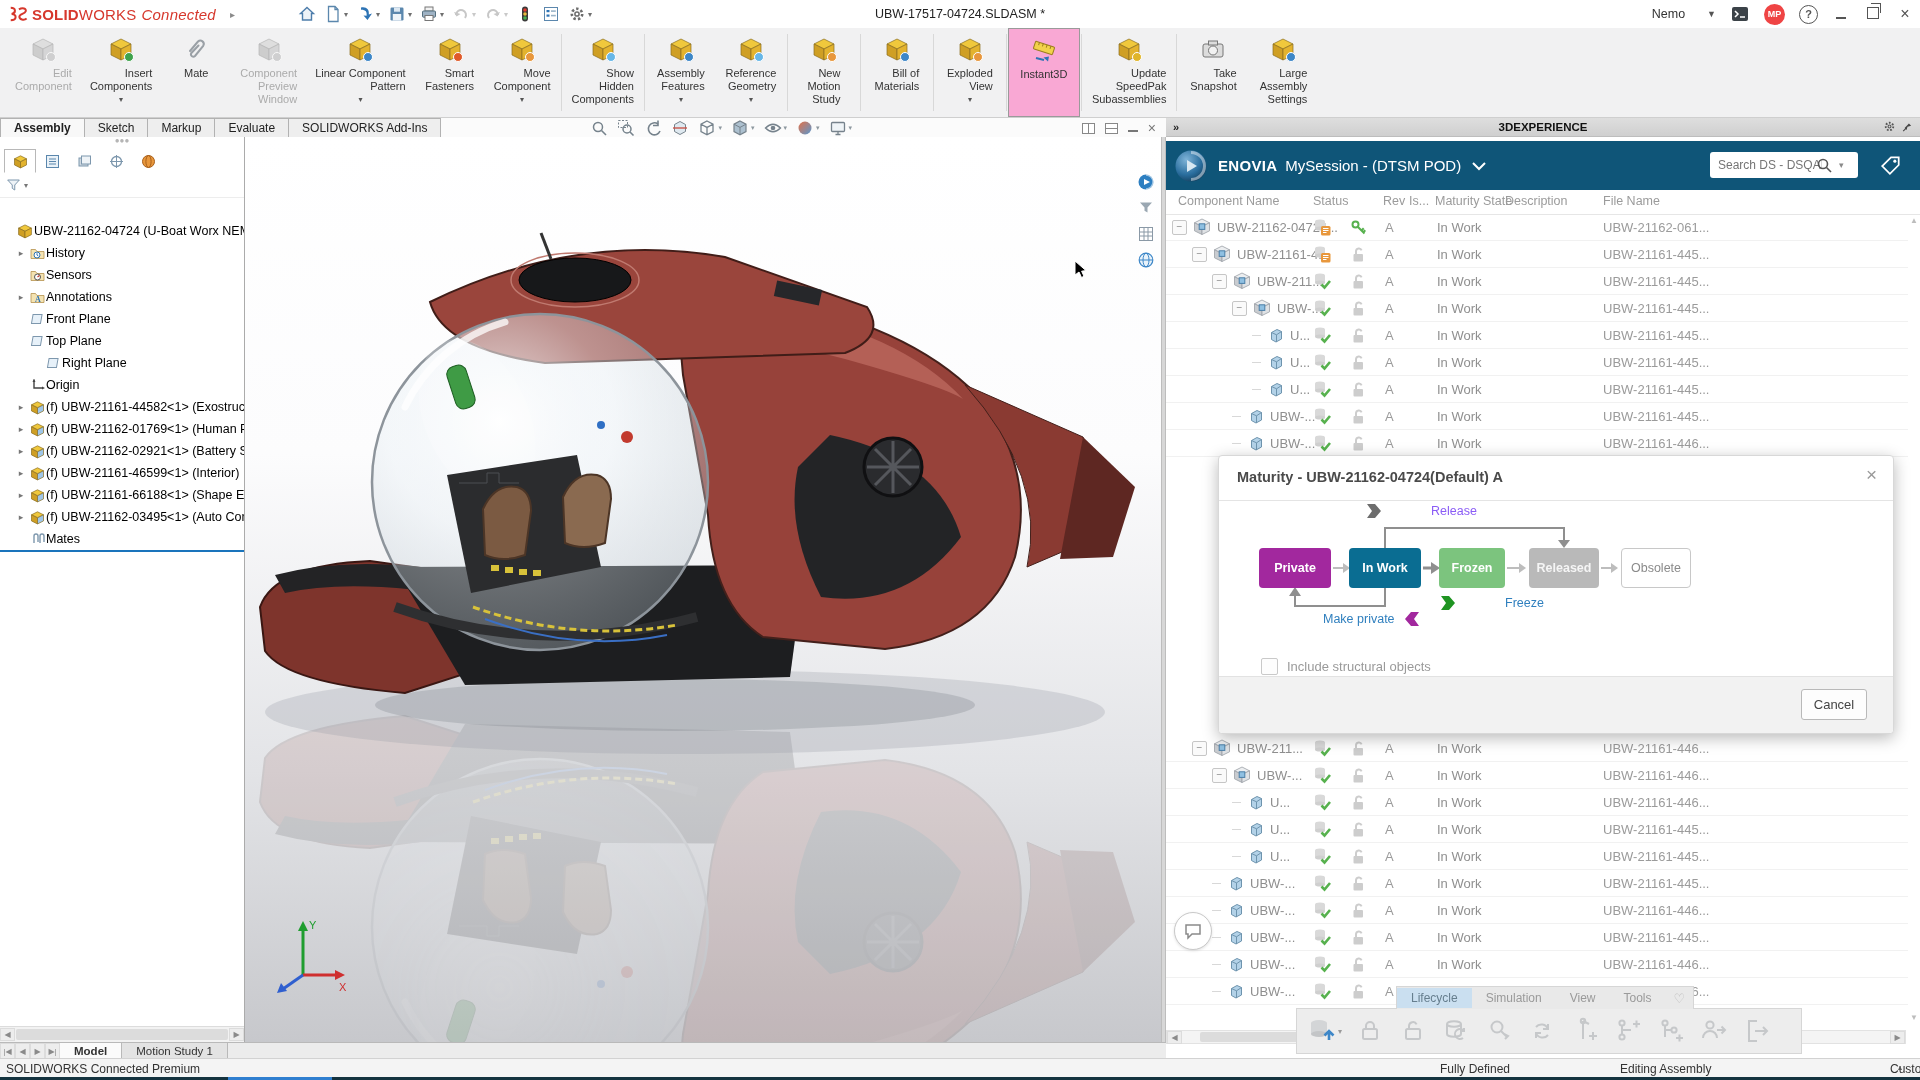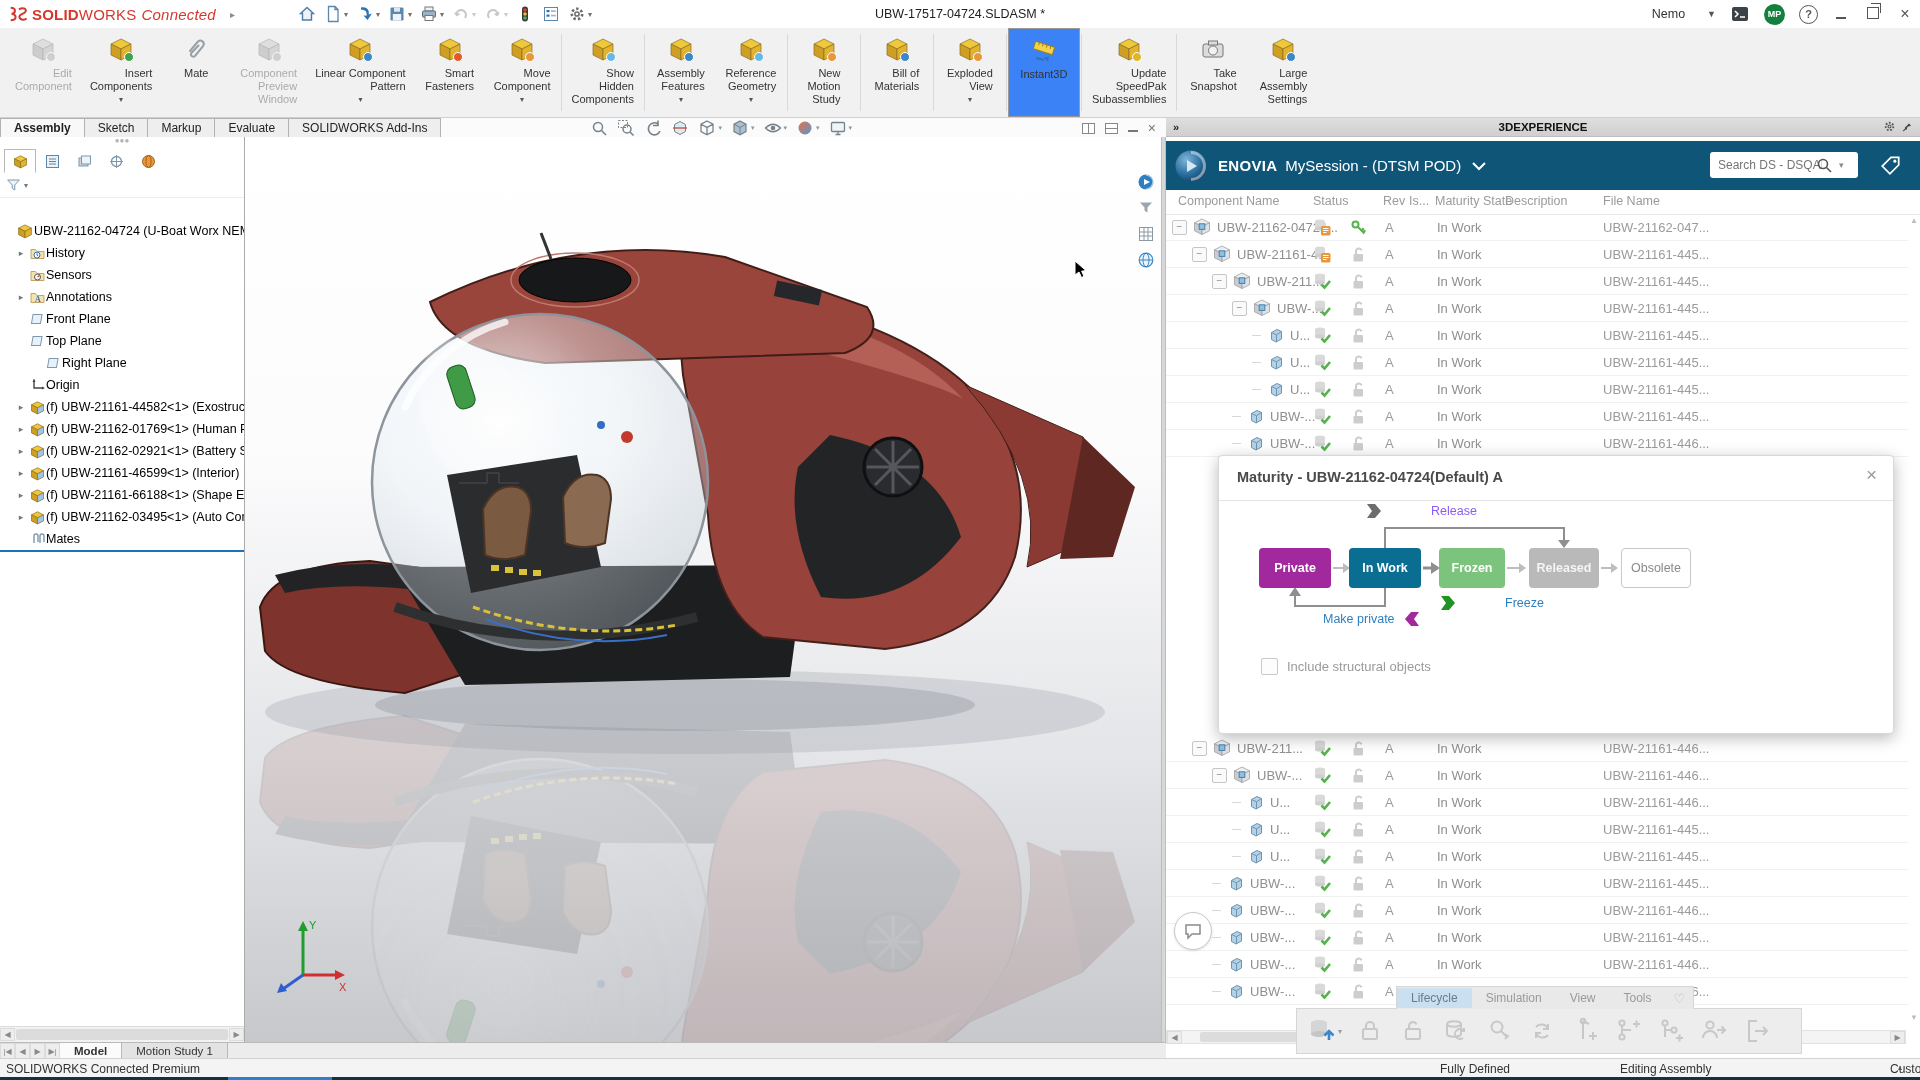--- a/index.html
+++ b/index.html
@@ -15,35 +15,35 @@
   .logo .it{font-style:italic;margin-left:5px;}
   .logo-exp{color:#8a8a8a;margin:0 10px 0 6px;font-size:10px;}
   .qi{display:flex;align-items:center;gap:2px;margin-left:50px;}
   .qi .qbtn{display:flex;align-items:center;padding:2px 3px;border-radius:2px;}
   .qi .dd{font-size:8px;color:#6f6f6f;margin-left:2px;}
   .qi .disabled .dd{color:#c9c9c9;}
   .doc-title{position:absolute;left:50%;transform:translateX(-50%);font-size:12.5px;color:#222;}
   .tb-right{position:absolute;right:6px;top:0;height:28px;display:flex;align-items:center;gap:14px;}
   .user{display:flex;align-items:center;gap:22px;font-size:12.5px;color:#333;}
   .chev{font-size:9px;color:#555;}
-  .avatar{width:21px;height:21px;border-radius:50%;background:#15803d;color:#fff;font-size:9px;font-weight:bold;display:flex;align-items:center;justify-content:center;}
+  .avatar{width:21px;height:21px;border-radius:50%;background:#ef4444;color:#fff;font-size:9px;font-weight:bold;display:flex;align-items:center;justify-content:center;}
   .help{width:17px;height:17px;border-radius:50%;border:1.5px solid #555;color:#555;font-size:11px;font-weight:bold;display:flex;align-items:center;justify-content:center;}
   .winbtn{color:#555;font-size:13px;width:18px;text-align:center;}
   .minbox{display:inline-block;width:10px;border-bottom:2px solid #555;height:8px;}
   .restorebox{position:relative;display:inline-block;width:10px;height:10px;border:1.5px solid #555;}
   .restorebox:after{content:"";position:absolute;left:3px;top:-5px;width:9px;height:9px;border:1.5px solid #555;border-left:none;border-bottom:none;background:transparent;}
   
   .ribbon{position:absolute;left:0;top:28px;width:1920px;height:90px;background:#f1f1f2;border-bottom:1px solid #cfcfcf;display:flex;align-items:stretch;padding-left:6px;box-sizing:border-box;}
   .rbtn{display:flex;flex-direction:column;align-items:center;justify-content:flex-start;padding:6px 9px 2px;min-width:52px;cursor:default;}
   .rbtn .ric{height:30px;display:flex;align-items:center;}
   .rbtn .rlb{font-size:11px;line-height:13px;text-align:right;color:#333;white-space:pre-line;margin-top:3px;}
   .rbtn .rdd{font-size:8px;color:#555;margin-top:2px;}
   .rbtn.disabled .rlb{color:#ababab;}
   .rbtn.disabled .ric{filter:grayscale(1) opacity(.45);}
-  .rbtn.active{background:#3b82f6;border:1px solid #9a9a9a;}
+  .rbtn.active{background:#f9a8d4;border:1px solid #9a9a9a;}
   .rsep{width:1px;background:#d8d8d8;margin:6px 1px;}
   
   .tabrow{position:absolute;left:0;top:118px;width:1166px;height:19px;background:#fbfbfb;border-bottom:1px solid #c6c6c6;display:flex;align-items:flex-end;}
   .dtab{border:1px solid #b2b2b2;border-bottom:none;background:#eeeeee;padding:2px 13px 2px;font-size:12px;color:#222;margin-right:-1px;}
   .dtab.active{background:#f8f8f8;font-weight:bold;}
   .hud{display:flex;align-items:center;gap:9px;margin-left:150px;}
   .hudic{display:flex;align-items:center;gap:2px;opacity:.85;}
   .hudic .dd{font-size:7px;color:#7b8790;}
   .winctl{position:absolute;right:10px;top:2px;display:flex;align-items:center;gap:10px;color:#666;}
   
@@ -954,21 +954,21 @@
             </svg>
           </span>
           <span class="cell" style="left:184px;">
             <svg width="17" height="17" viewBox="0 0 17 17">
               <circle cx="5.5" cy="5.5" r="3" fill="none" stroke="#57b14e" stroke-width="2"></circle>
               <path d="M8 8 L14.5 14.5 M11.5 11.5 l2.2 -2.2 M13.3 13.3 l2 -2" stroke="#57b14e" stroke-width="2"></path>
             </svg>
           </span>
           <span class="cell" style="left:219px;color:#9b9b9b;">A</span>
           <span class="cell" style="left:271px;">In Work</span>
-          <span class="cell" style="left:437px;color:#9b9b9b;">UBW-21162-047...</span>
+          <span class="cell" style="left:437px;color:#9b9b9b;">UBW-21162-061...</span>
         </div>
         <div class="trow">
           <span class="cell" style="left:26px;gap:5px;">
             <span class="expbox">−</span>
             <span style="display:flex;">
               <svg width="20" height="20" viewBox="0 0 20 20">
                 <polygon points="10,2 17.5,5.8 10,9.5 2.5,5.8" fill="#eceef0" stroke="#9aa0a6" stroke-width=".8"></polygon>
                 <polygon points="2.5,5.8 10,9.5 10,17.5 2.5,13.8" fill="#c9ccd0" stroke="#9aa0a6" stroke-width=".8"></polygon>
                 <polygon points="17.5,5.8 10,9.5 10,17.5 17.5,13.8" fill="#dfe2e5" stroke="#9aa0a6" stroke-width=".8"></polygon>
                 <rect x="7.2" y="6.8" width="5.6" height="5.6" fill="#8fc0e2" stroke="#4a7fa8"></rect>
@@ -1636,20 +1636,23 @@
       <div class="flow-label" style="left:286px;top:140px;color:#2f7fbe;">
           <span>Freeze</span>
         </div>
       <div class="flow-label" style="left:104px;top:156px;color:#2f7fbe;">
           <span>Make private</span>
         </div>
       <label class="dlg-check">
         <span class="cb"></span>
         <span>Include structural objects</span>
       </label>
+      <div class="dlg-footer">
+        <button class="btn-cancel">Cancel</button>
+      </div>
     </div>
   </div>
 
   <div class="bottom-tabs">
     <span class="navbtns">
       <span class="sbtn">|◀</span>
         <span class="sbtn">◀</span>
         <span class="sbtn">▶</span>
         <span class="sbtn">▶|</span>
     </span>

